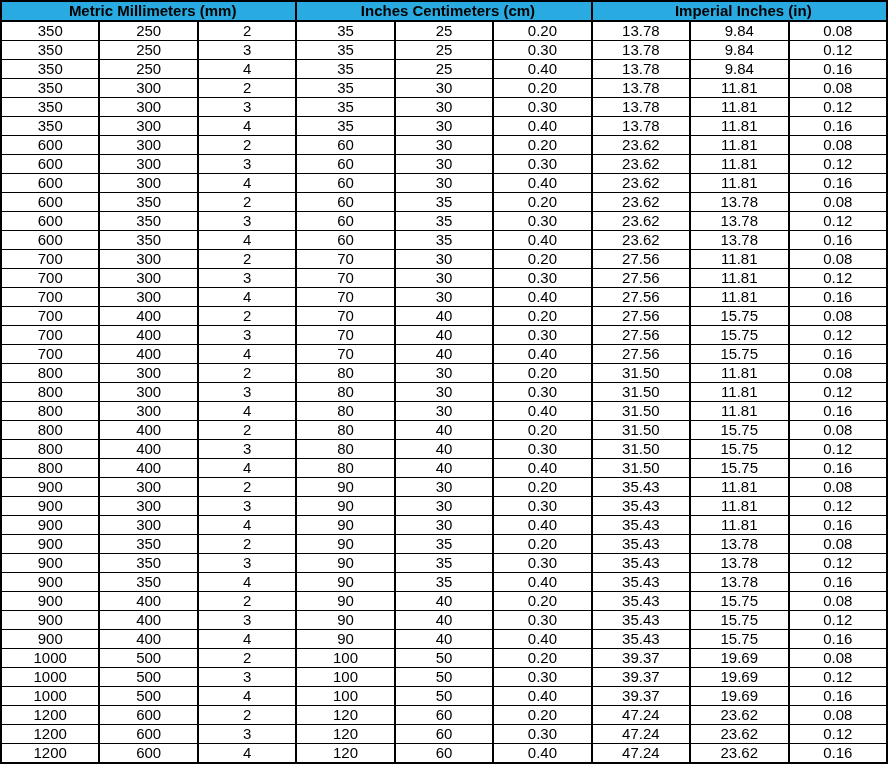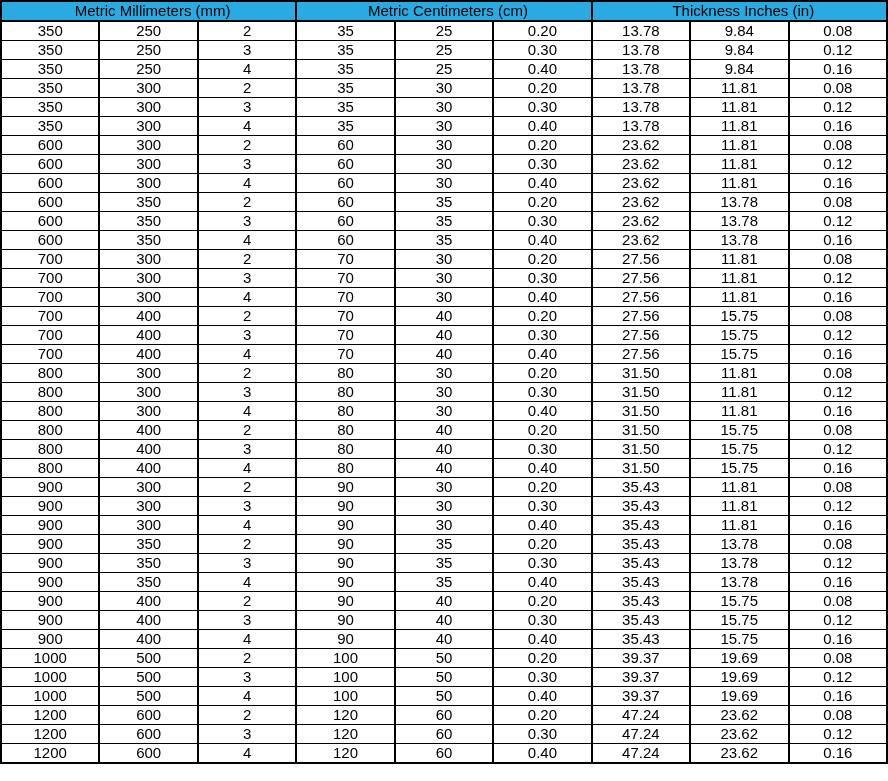--- a/index.html
+++ b/index.html
@@ -38,33 +38,33 @@
     white-space: nowrap;
     background: var(--row-bg);
   }
   table.size-table thead th {
     background: var(--header-bg);
     font-weight: normal;
     border-top: 2px solid var(--border-color);
     border-bottom: 2px solid var(--border-color);
   }
   table.size-table thead tr.group-row th {
-    font-weight: normal;
+    font-weight: bold;
     padding-left: 8px;
   }
 </style>
 </head>
 <body>
 
 <table class="size-table">
   <thead>
     <tr class="group-row">
       <th colspan="3">Metric Millimeters (mm)</th>
-      <th colspan="3">Metric Centimeters (cm)</th>
-      <th colspan="3">Thickness Inches (in)</th>
+      <th colspan="3">Inches Centimeters (cm)</th>
+      <th colspan="3">Imperial Inches (in)</th>
     </tr>
   </thead>
   <tbody id="table-body">
       <tr>
         <td>350</td>
         <td>250</td>
         <td>2</td>
         <td>35</td>
         <td>25</td>
         <td>0.20</td>

